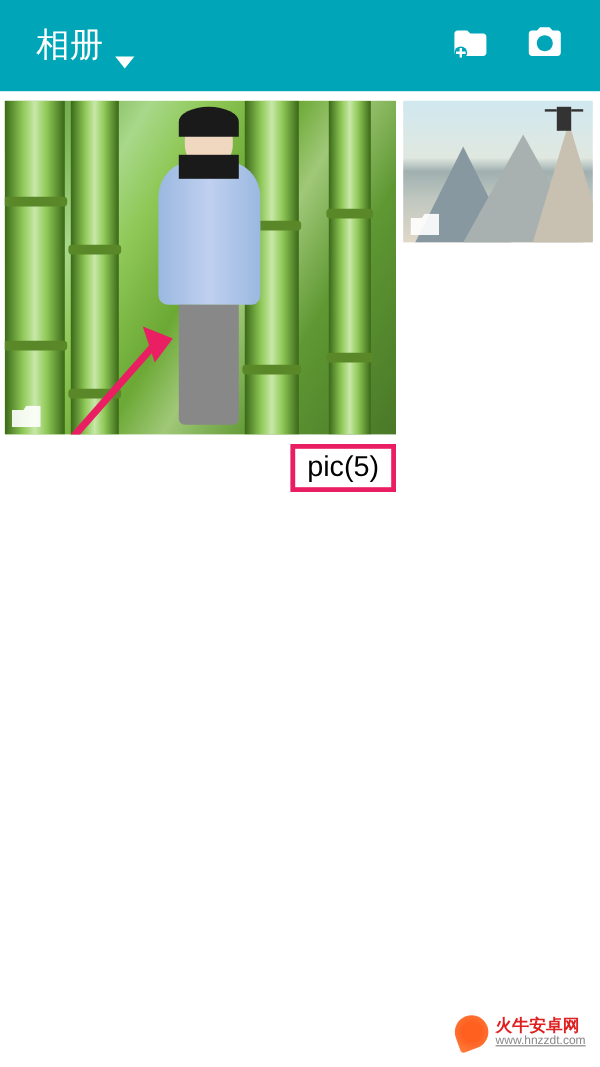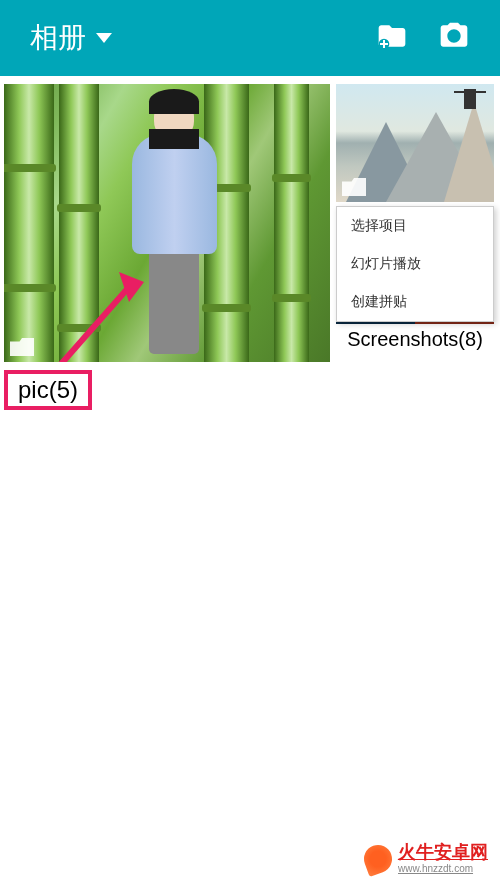--- a/index.html
+++ b/index.html
@@ -15,21 +15,21 @@
       background: #00a6b8;
       height: 76px;
       display: flex;
       align-items: center;
       padding: 0 30px;
     }
     .header-title {
       color: #fff;
       font-size: 28px;
       display: flex;
-      align-items: center;
+      align-items: flex-end;
       gap: 10px;
     }
     .dropdown-triangle {
       width: 0;
       height: 0;
       border-left: 8px solid transparent;
       border-right: 8px solid transparent;
       border-top: 10px solid #fff;
     }
     .header-icons {
@@ -151,21 +151,21 @@
     }
     .arrow-line {
       stroke: #e91e63;
       stroke-width: 6;
       fill: none;
     }
     .arrow-head {
       fill: #e91e63;
     }
     .album-label {
-      text-align: left;
+      text-align: right;
       font-size: 24px;
       padding: 8px 0;
     }
     .highlight-box {
       display: inline-block;
       border: 4px solid #e91e63;
       padding: 2px 10px;
     }
     .album-right-col {
       width: 158px;
@@ -260,23 +260,22 @@
       border-radius: 50% 50% 50% 10%;
       transform: rotate(-20deg);
     }
     .watermark-text {
       display: flex;
       flex-direction: column;
       line-height: 1.1;
     }
     .watermark-main {
       color: #e02020;
-      font-size: 18px;
+      font-size: 14px;
       font-weight: bold;
-      text-decoration: underline;
     }
     .watermark-sub {
       color: #888;
       font-size: 10px;
       text-decoration: underline;
     }
   </style>
 </head>
 <body>
 
@@ -332,33 +331,20 @@
     <div>
       <div class="album-small-img mountain-img">
         <div class="mountain-peak peak1"></div>
         <div class="mountain-peak peak2"></div>
         <div class="mountain-peak peak3"></div>
         <div class="person-small"></div>
         <div class="folder-badge"></div>
       </div>
     </div>
 
-    <div style="position:relative;">
-      <div class="screenshots-preview">
-        <div class="ss-half ss-dark"></div>
-        <div class="ss-half ss-sunset"></div>
-        <div class="folder-badge" style="top:auto; bottom:6px;"></div>
-        <div class="context-menu">
-          <div class="menu-item">选择项目</div>
-          <div class="menu-item">幻灯片播放</div>
-          <div class="menu-item">创建拼贴</div>
-        </div>
-      </div>
-      <div class="album-small-label">Screenshots(8)</div>
-    </div>
   </div>
 </div>
 
 <div class="watermark">
   <div class="watermark-icon"></div>
   <div class="watermark-text">
     <span class="watermark-main">火牛安卓网</span>
     <span class="watermark-sub">www.hnzzdt.com</span>
   </div>
 </div>

